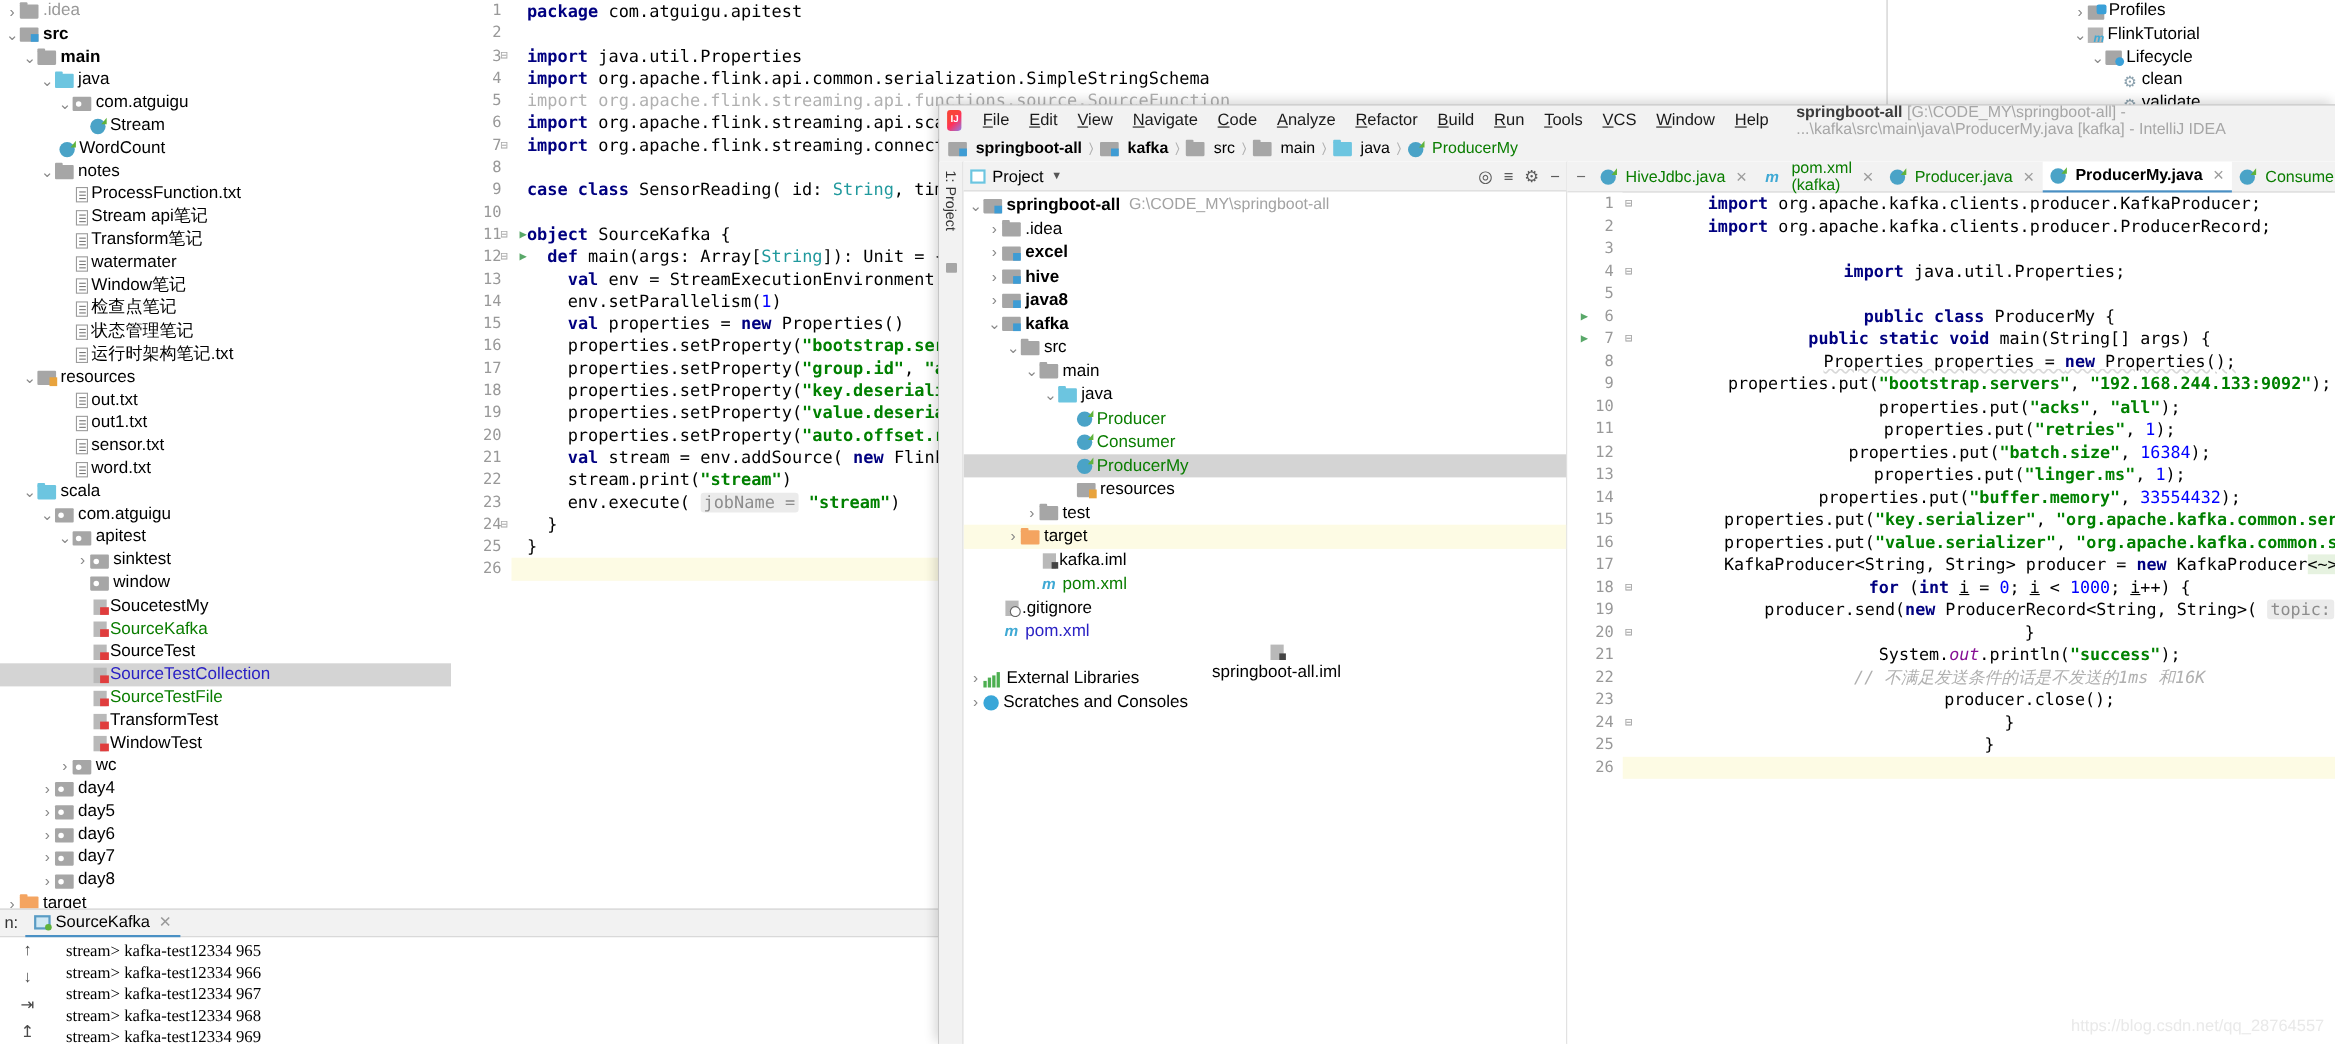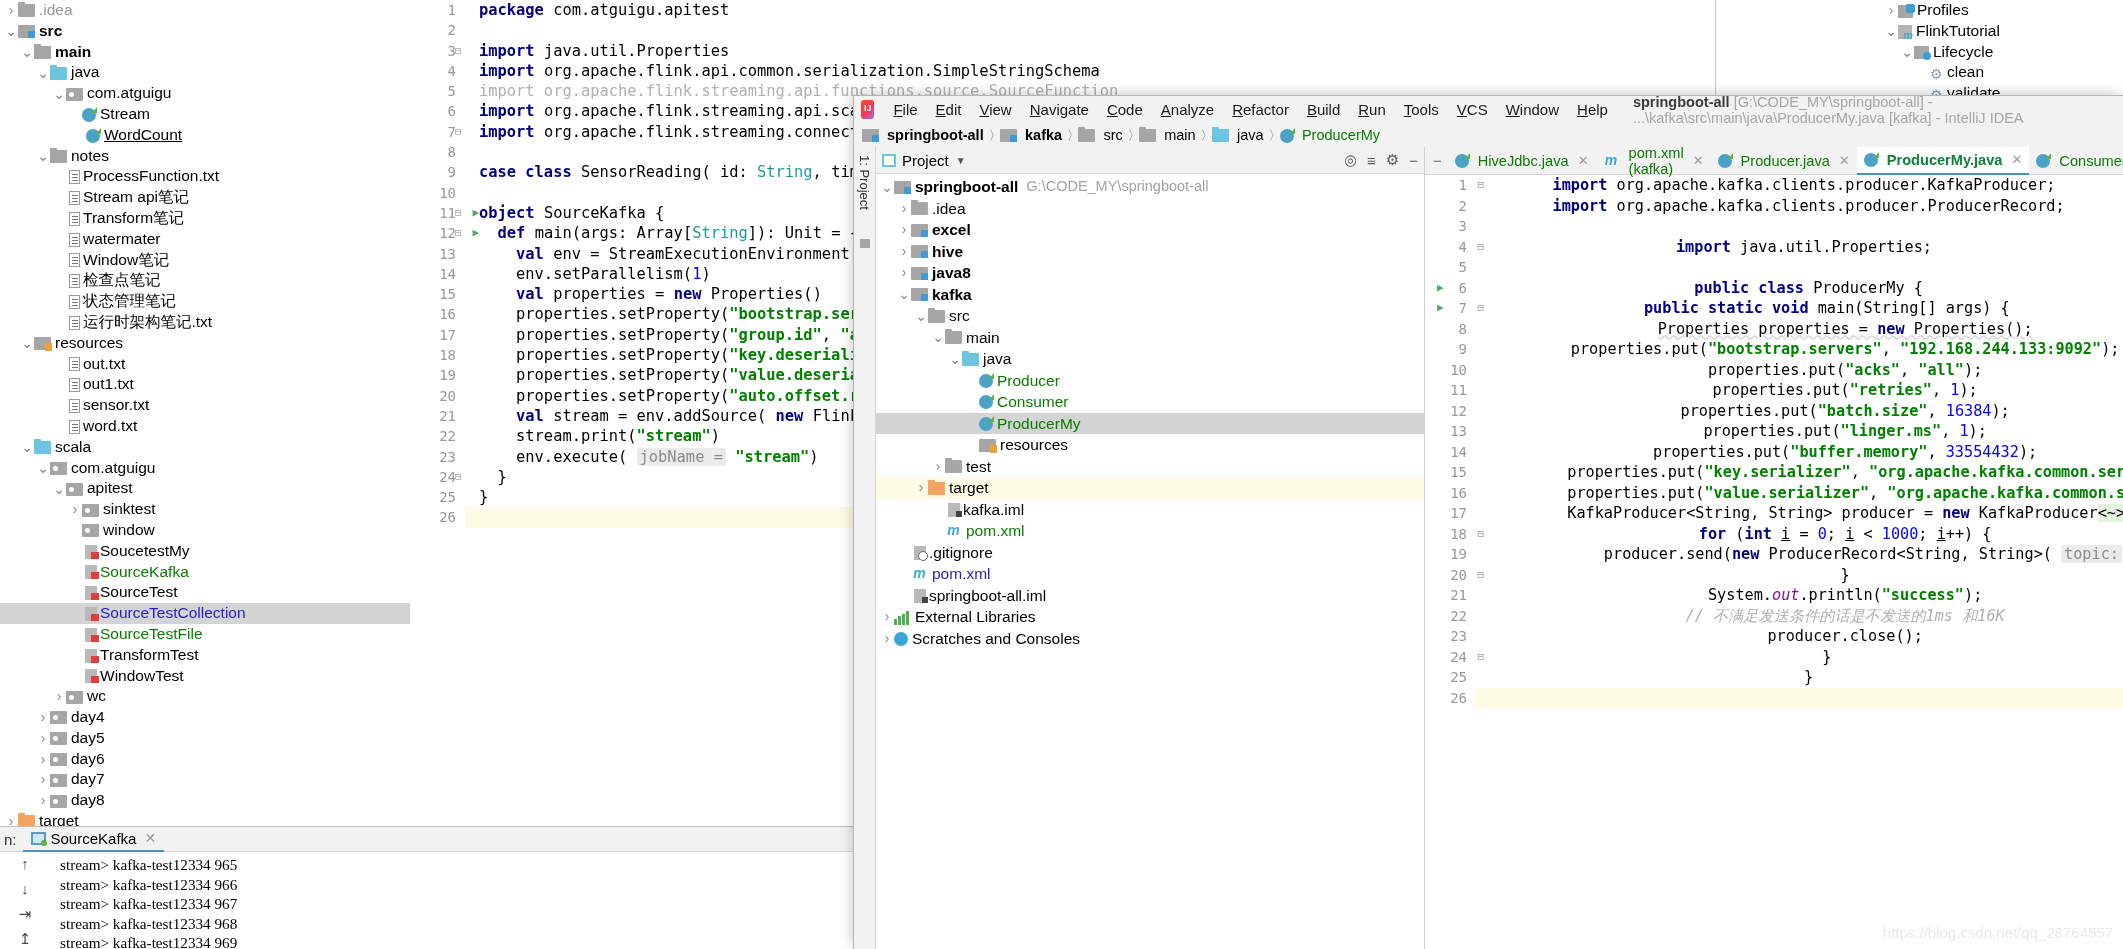--- a/index.html
+++ b/index.html
@@ -185,21 +185,21 @@
       <div class="trow" style="padding-left: 52px;">
         <span class="arrow" style="font-size: 14px; line-height: 10px;">⌄</span>
         <span class="ico ic-pkg"></span>
         <span class="lbl ">com.atguigu</span>
       </div>
       <div class="trow" style="padding-left: 68px;">
         <span class="arrow none"></span>
         <span class="ico ic-cls"></span>
         <span class="lbl ">Stream</span>
       </div>
-      <div class="trow" style="padding-left: 72px; text-decoration: underline;">
+      <div class="trow" style="padding-left: 40px;">
         <span class="arrow none"></span>
         <span class="ico ic-cls"></span>
         <span class="lbl ">WordCount</span>
       </div>
       <div class="trow" style="padding-left: 36px;">
         <span class="arrow" style="font-size: 14px; line-height: 10px;">⌄</span>
         <span class="ico ic-folder"></span>
         <span class="lbl ">notes</span>
       </div>
       <div class="trow" style="padding-left: 52px;">
@@ -615,21 +615,21 @@
           <div class="ptrow" style="padding-left: 21px;">
             <span class="arrow none"></span>
             <span class="ico ic-git"></span>
             <span class="lbl ">.gitignore</span>
           </div>
           <div class="ptrow" style="padding-left: 21px;">
             <span class="arrow none"></span>
             <span class="ico ic-mvn">m</span>
             <span class="lbl blu">pom.xml</span>
           </div>
-          <div class="ptrow" style="padding-left: 21px;">
+          <div class="ptrow" style="padding-left: 21px; flex-direction: column;">
             <span class="arrow none"></span>
             <span class="ico ic-iml"></span>
             <span class="lbl ">springboot-all.iml</span>
           </div>
           <div class="ptrow" style="padding-left: 4px;">
             <span class="arrow" style="font-size: 14px;">›</span>
             <span class="ico ic-lib">
               <i style="height: 6px;"></i>
               <i style="height: 8.5px;"></i>
               <i style="height: 11px;"></i>
@@ -658,21 +658,21 @@
             <span style="color: rgb(10, 125, 0);">pom.xml (kafka)</span>
             <span class="x">✕</span>
           </div>
           <div class="etab">
             <span class="ico ic-cls"></span>
             <span style="color: rgb(10, 125, 0);">Producer.java</span>
             <span class="x">✕</span>
           </div>
           <div class="etab active">
             <span class="ico ic-cls"></span>
-            <span style="color: #15803d; font-weight: bold;">ProducerMy.java</span>
+            <span style="color: #000000; font-weight: bold;">ProducerMy.java</span>
             <span class="x">✕</span>
           </div>
           <div class="etab">
             <span class="ico ic-cls"></span>
             <span style="color: rgb(10, 125, 0);">Consumer.java</span>
           </div>
         </div>
       <div id="egutter">
           <div class="egl">1<span class="fm">⊟</span></div>
           <div class="egl">2</div>

